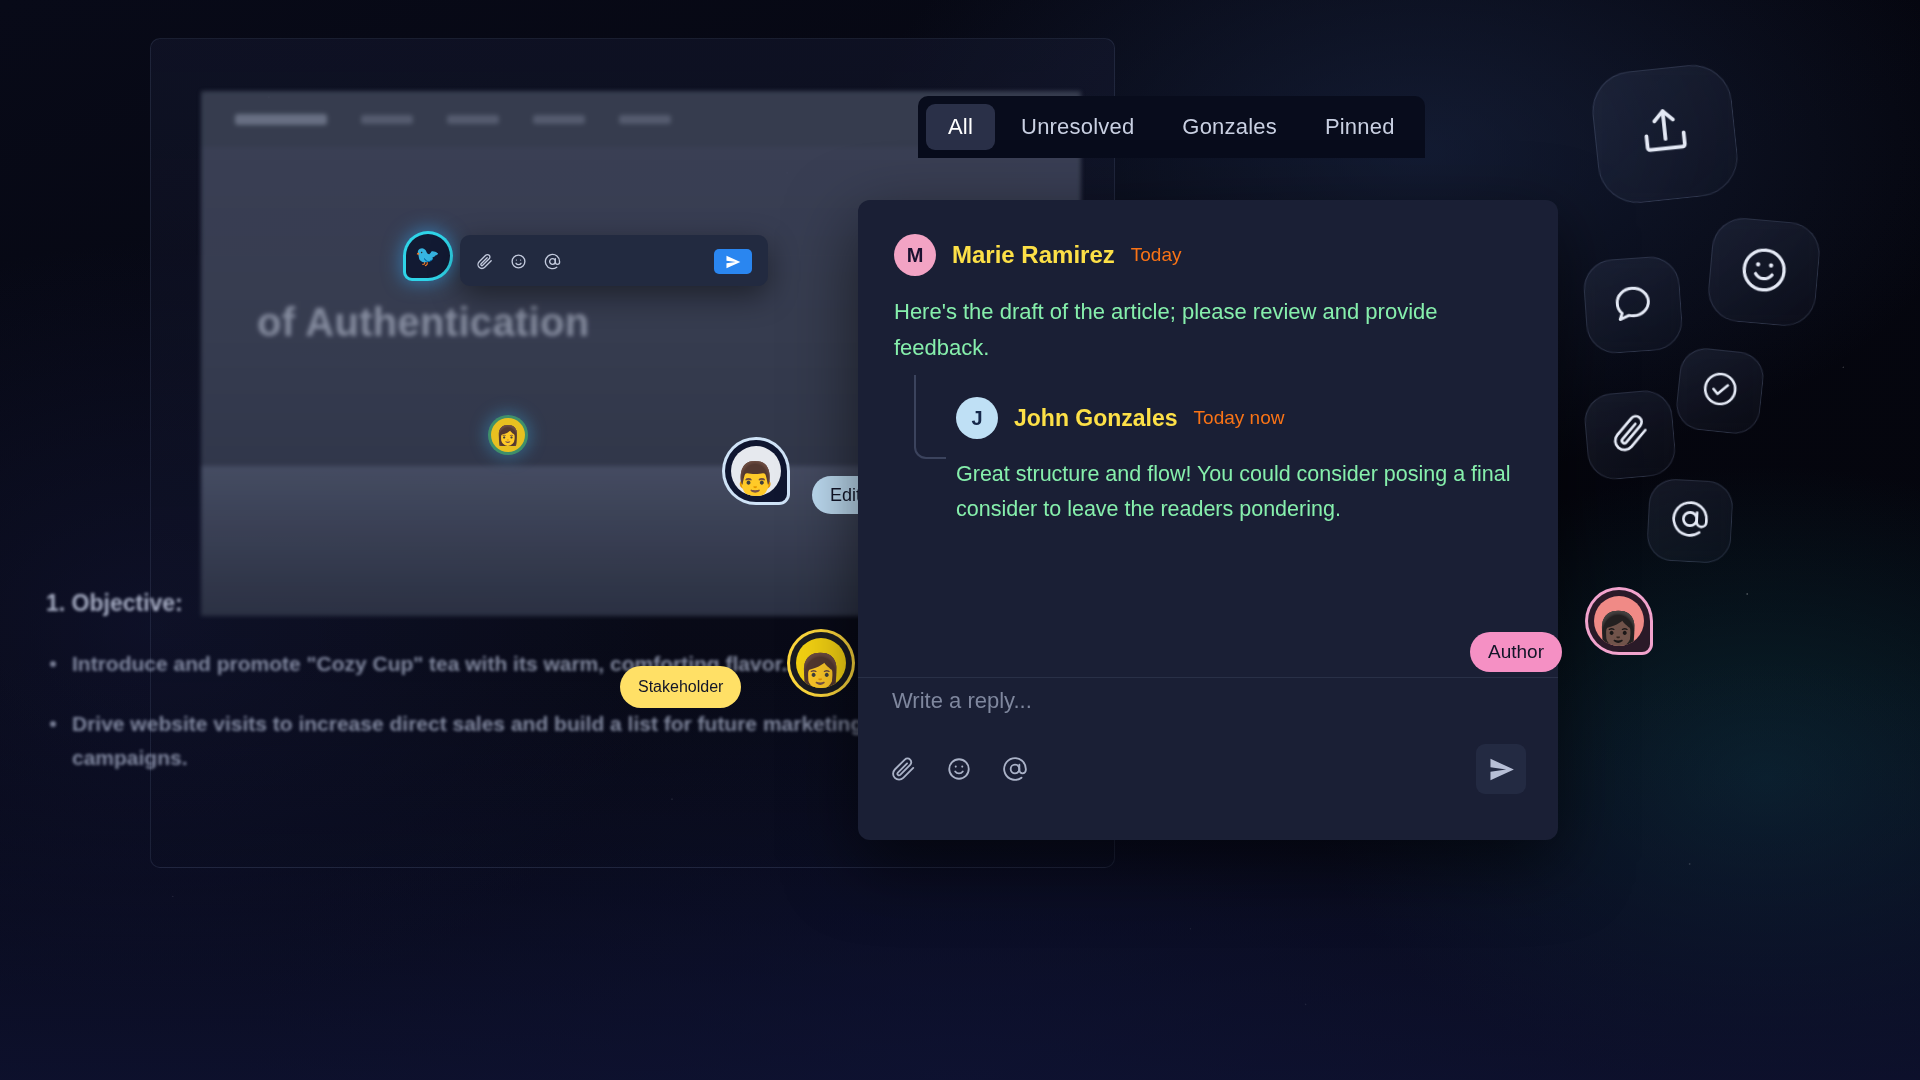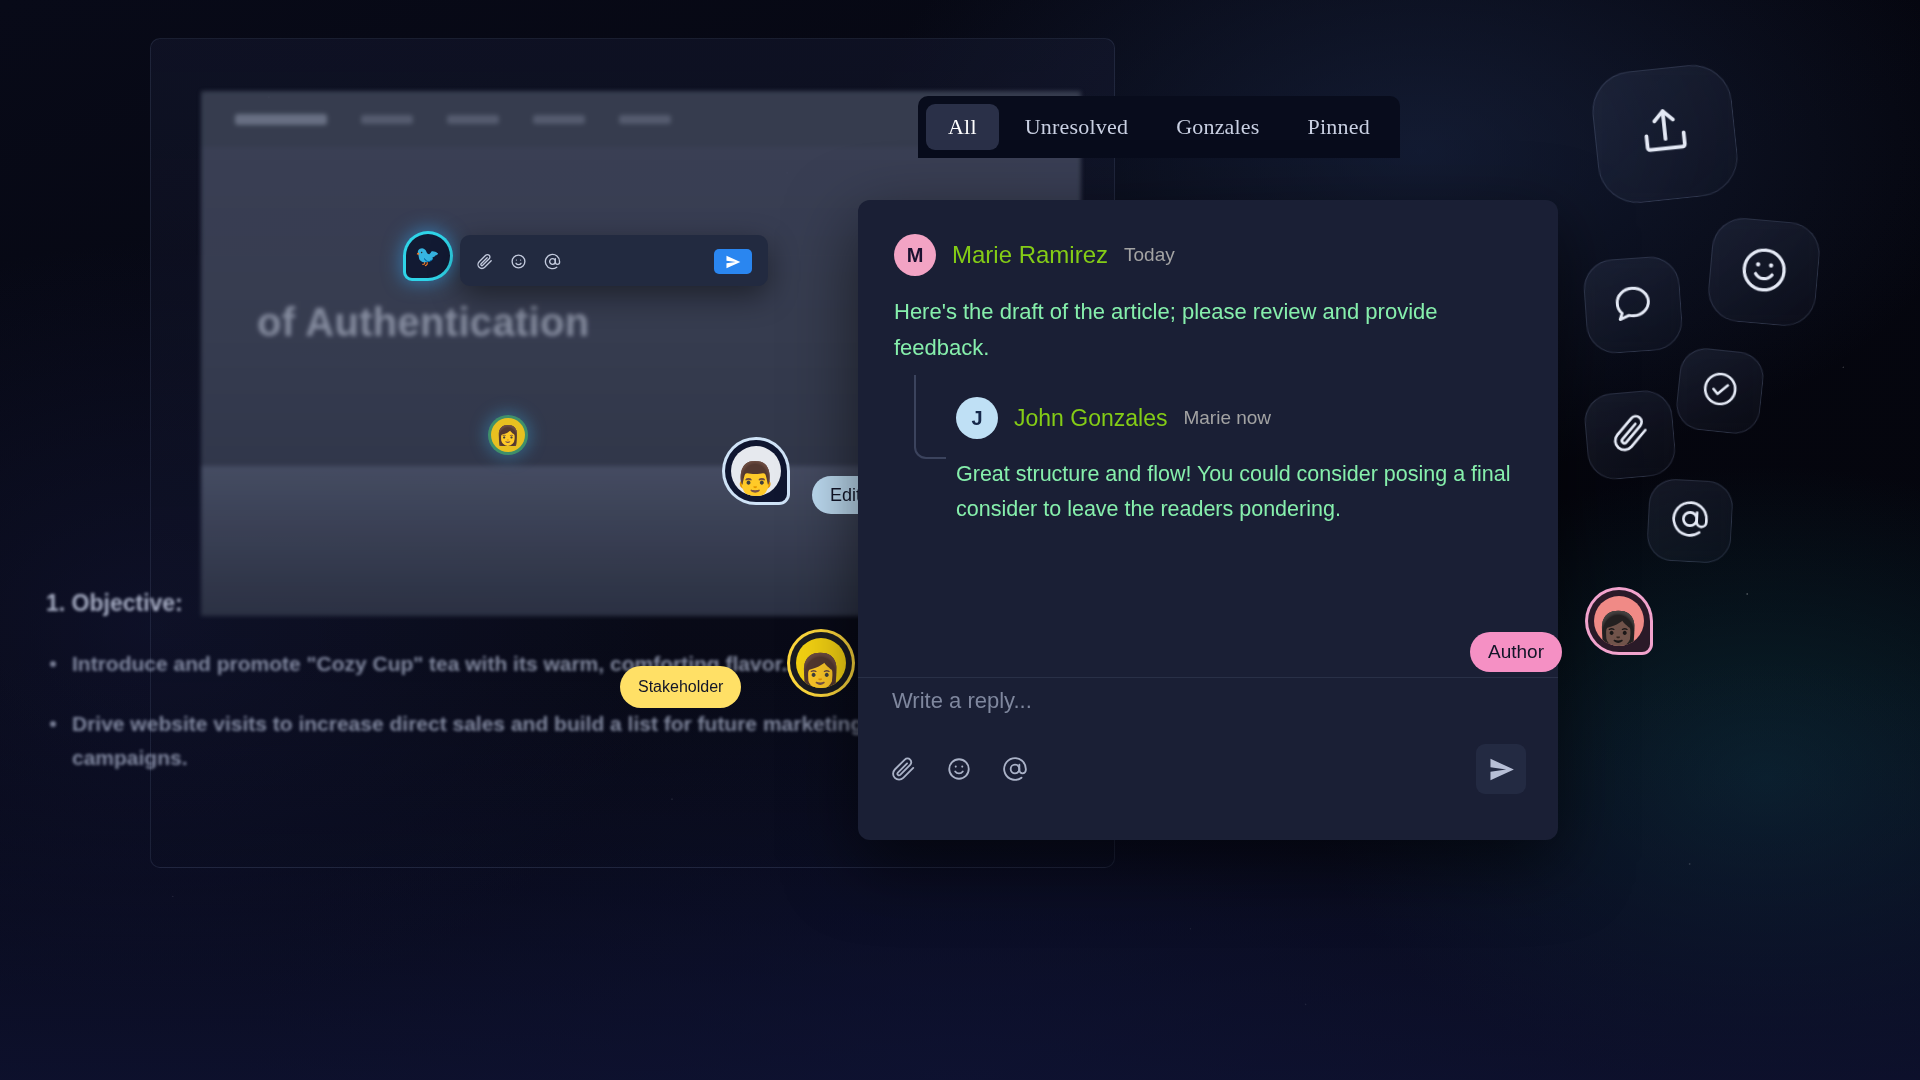--- a/index.html
+++ b/index.html
@@ -174,21 +174,20 @@
   .chip-stake  { left: 620px; top: 666px; background: #ffe066; height: 42px; border-radius: 21px; font-size: 16px; }
   .chip-author { left: 1470px; top: 632px; background: #f590c4; height: 40px; border-radius: 20px; font-size: 19px; text-align: center; }
 
   
   .tabbar {
     position: absolute; left: 918px; top: 96px;
     height: 62px; padding: 0 8px;
     display: flex; align-items: center; gap: 4px;
     background: #080c1c;
     border-radius: 10px 10px 0 0;
-    font-family: Liberation Serif, serif;
   }
   .tab {
     height: 46px; padding: 0 22px; border-radius: 9px;
     display: flex; align-items: center;
     font-size: 22px; color: #c9d0e2; letter-spacing: 0.2px;
   }
   .tab.active { background: #2a3048; color: #ffffff; }
 
   
   .panel {
@@ -202,22 +201,22 @@
   .panel-body { padding: 34px 36px 0 36px; position: relative; }
 
   .c-head { display: flex; align-items: center; gap: 16px; }
   .c-av {
     width: 42px; height: 42px; border-radius: 50%;
     display: flex; align-items: center; justify-content: center;
     font-size: 20px; font-weight: 700; color: #1b1030; flex: none;
   }
   .c-av.pink { background: #f2a3c4; }
   .c-av.blue { background: #bfe0f5; color: #16284a; }
-  .c-name { font-size: 24px; font-weight: 400; color: #84cc16; }
-  .c-time { font-size: 19px; color: #a3a3a3; }
+  .c-name { font-size: 24px; font-weight: 700; color: #fde047; }
+  .c-time { font-size: 19px; color: #f97316; }
 
   .c-text {
     margin-top: 18px; font-size: 22px; line-height: 1.62;
     color: #86efac; font-weight: 400;
   }
 
   .c-reply { position: relative; margin-top: 32px; padding-left: 62px; }
   .thread-line {
     position: absolute; left: 20px; top: -22px; width: 32px; height: 84px;
     border-left: 2px solid rgba(125,136,168,0.35);
@@ -364,21 +363,21 @@
         <span class="c-name">Marie Ramirez</span>
         <span class="c-time">Today</span>
       </div>
       <div class="c-text">Here's the draft of the article; please review and provide feedback.</div>
 
       <div class="c-reply">
         <div class="thread-line"></div>
         <div class="c-head">
           <span class="c-av blue">J</span>
           <span class="c-name">John Gonzales</span>
-          <span class="c-time">Marie now</span>
+          <span class="c-time">Today now</span>
         </div>
         <div class="c-text">Great structure and flow! You could consider posing a final consider to leave the readers pondering.</div>
       </div>
     </div>
 
     <div class="panel-divider"></div>
 
     <div class="reply-box">
       <div class="reply-placeholder">Write a reply...</div>
 

